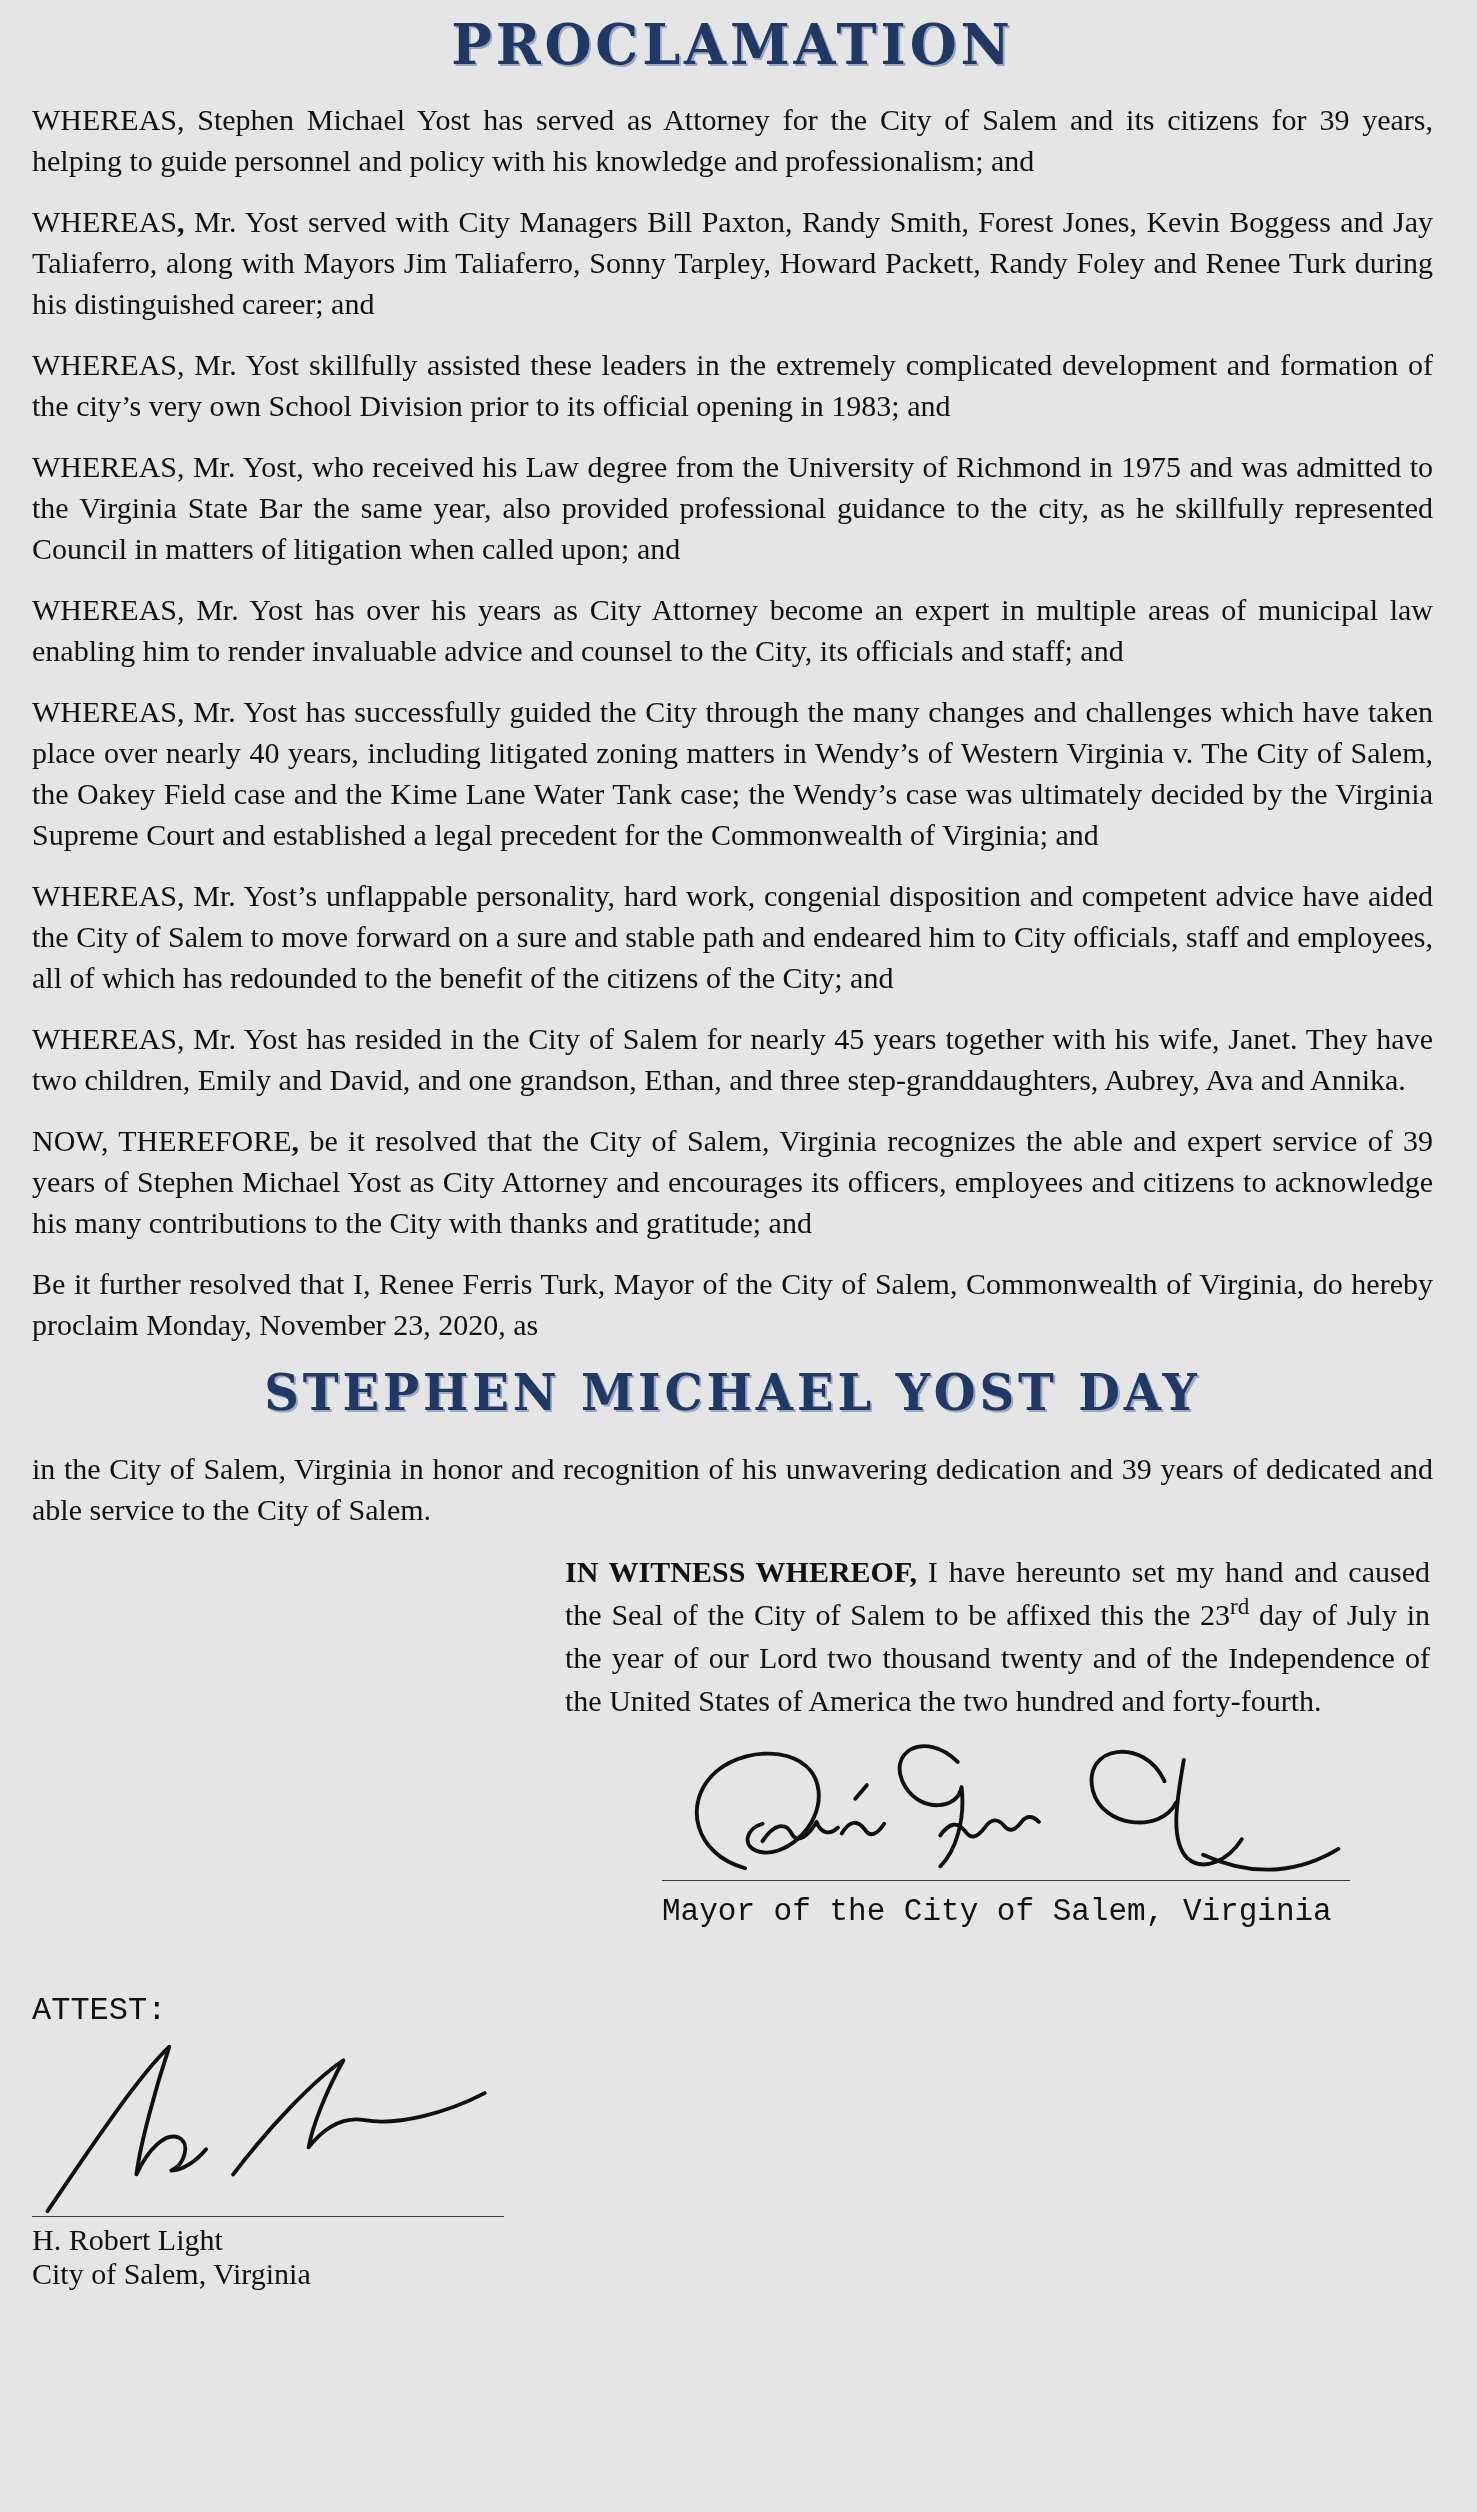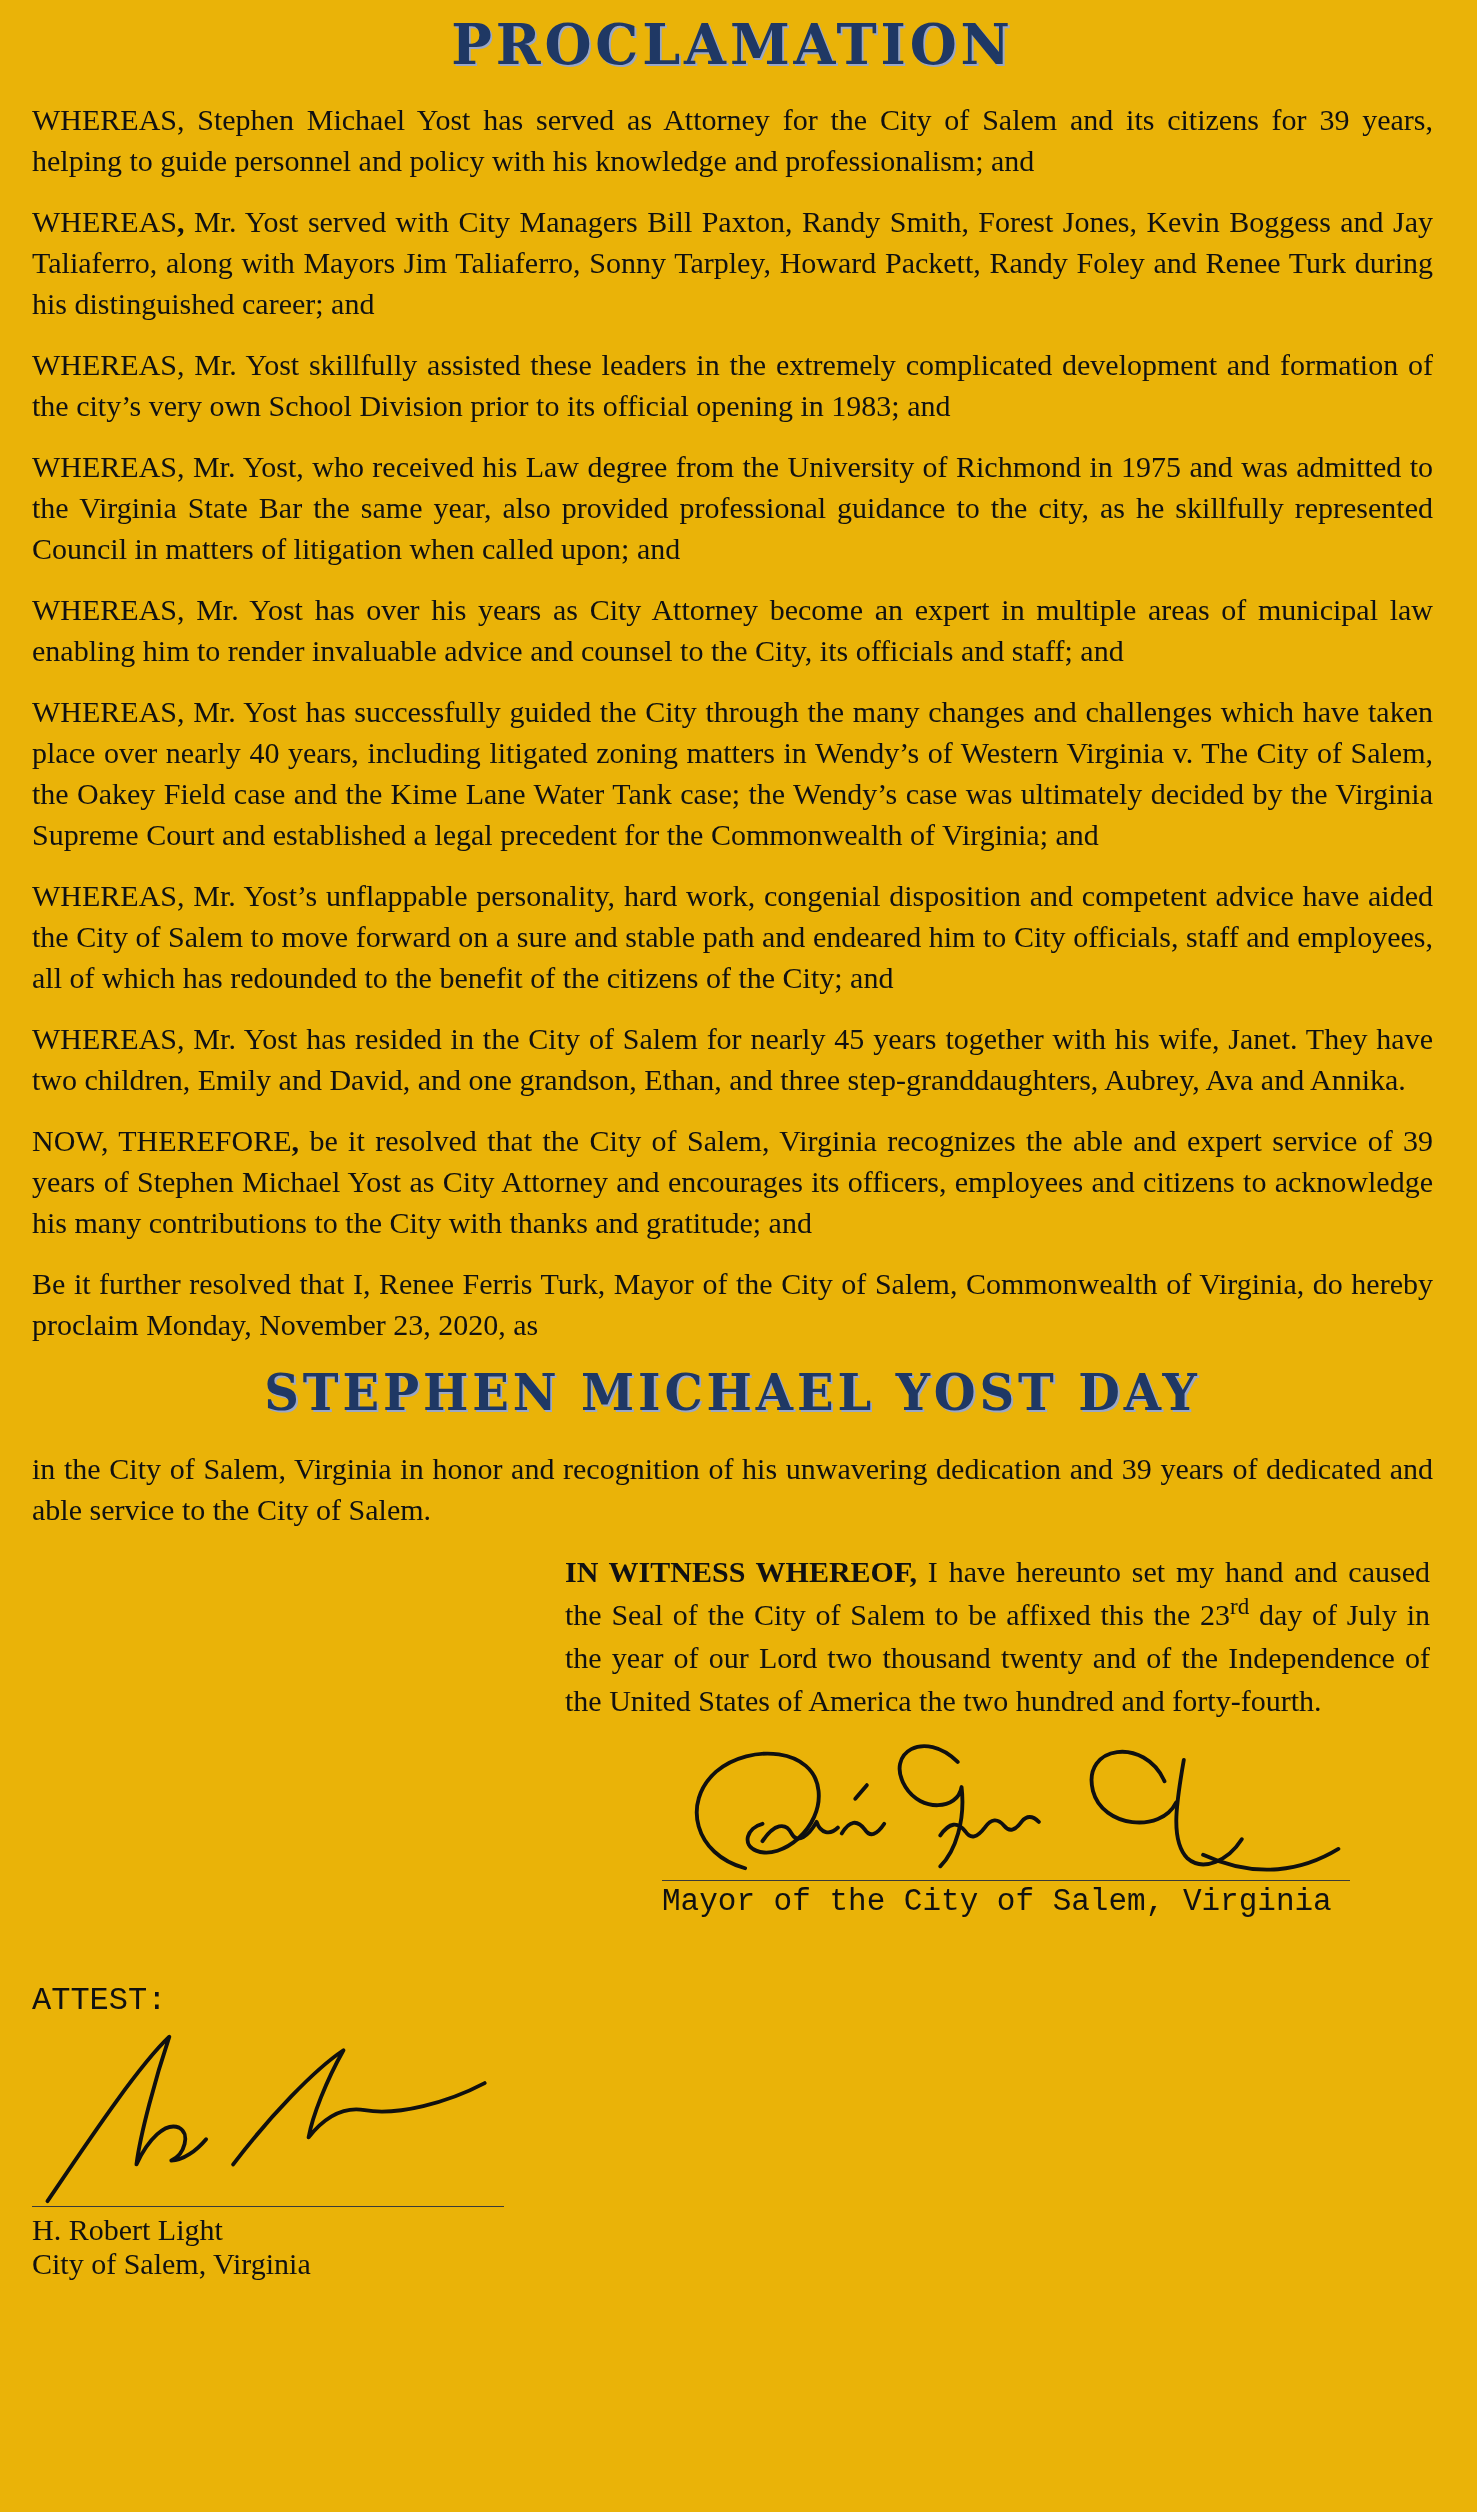--- a/index.html
+++ b/index.html
@@ -2,21 +2,21 @@
 <html style="--accent: #1F3864;"><head>
 <meta charset="utf-8">
 <style>
   :root { --accent:#1F3864; --ink:#111111; }
   * { box-sizing: border-box; }
   html,body { margin:0; padding:0; background:#ffffff; }
   .page {
     position:relative;
     width:1477px; height:2512px;
     margin:0 auto;
-    background:#eab308;
+    background:#e5e5e5;
     padding:13.5px 44px 0 32px;
     overflow:hidden;
     font-family:"Liberation Serif", serif;
     color:var(--ink);
   }
   .doc-title {
     margin:0 0 25px 0;
     text-align:center;
     font-family:"DejaVu Serif", serif;
     font-weight:700;
@@ -41,21 +41,21 @@
     text-align:justify;
   }
   .witness sup { font-size:23px; vertical-align:super; line-height:0; }
   .sig-block-mayor { margin:5.8px 0 0 630px; width:688px; }
   .sig-draw { display:block; }
   .sig-rule { border-bottom:1.9px solid #3a3a3a; }
   .mono-label {
     font-family:"Liberation Mono", monospace;
     font-size:31px; line-height:37px;
     letter-spacing:0px;
-    margin-top:2px;
+    margin-top:12px;
     white-space:pre;
   }
   .attest {
     font-family:Liberation Mono, monospace;
     font-size:32px; line-height:37px;
     margin-top:62px;
   }
   .sig-block-clerk { margin-top:7.7px; width:472px;font-family:Liberation Serif, serif; }
   .clerk-id {
     margin-top:5.8px;

